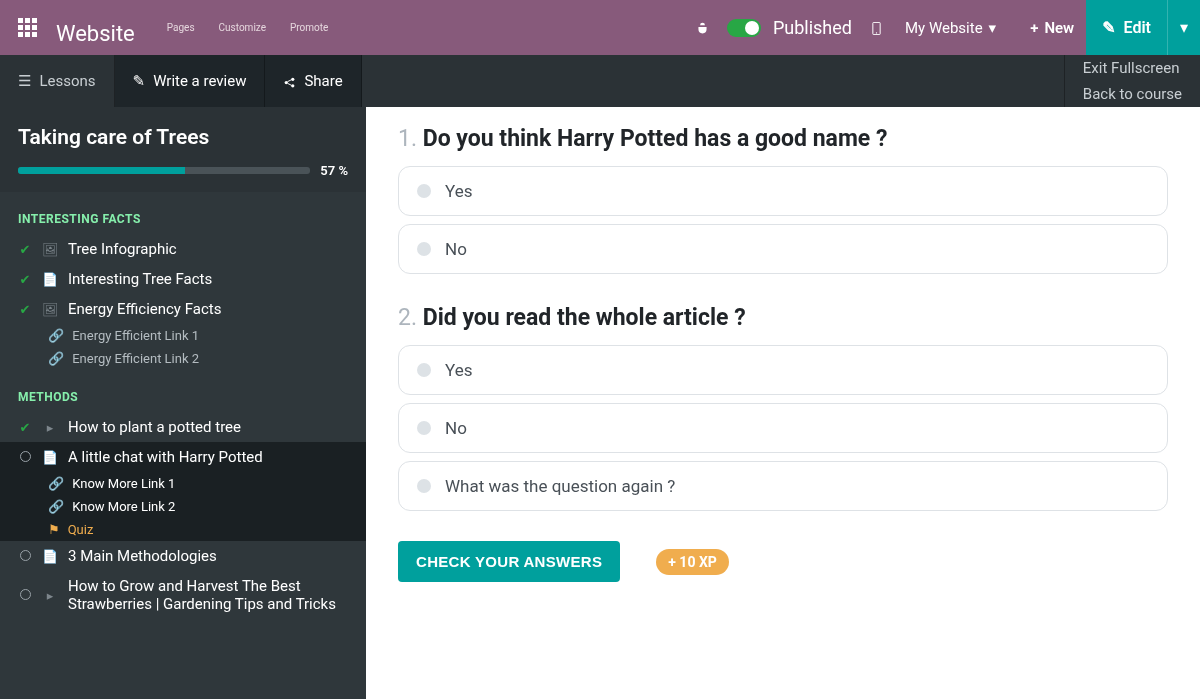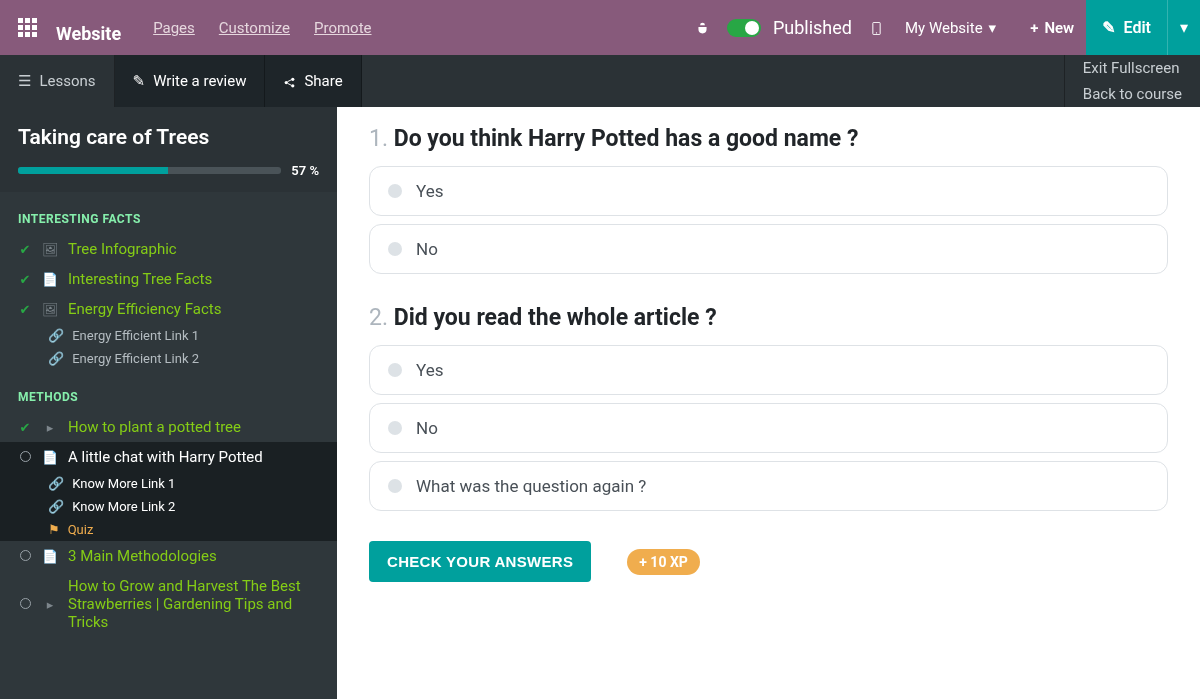--- a/index.html
+++ b/index.html
@@ -3,23 +3,23 @@
 <meta charset="utf-8">
 <style>
 * { margin: 0; padding: 0; box-sizing: border-box; }
 body { font-family: -apple-system, BlinkMacSystemFont, "Segoe UI", Roboto, sans-serif; width: 1200px; height: 699px; overflow: hidden; background: #fff; }
 
 
 .topbar { height: 55px; background: #875a7b; display: flex; align-items: center; color: #fff; }
 .topbar-left { display: flex; align-items: center; }
 .apps-icon { width: 20px; height: 20px; margin: 0 18px; display: grid; grid-template-columns: repeat(3,5px); grid-template-rows: repeat(3,5px); gap: 2px; cursor: pointer; }
 .apps-icon span { background: #fff; }
-.brand { font-size: 18px; font-weight: 700; margin-right: 32px; margin-top: 11px; }
+.brand { font-size: 22px; font-weight: 400; margin-right: 32px; margin-top: 11px; }
 .top-nav { display: flex; gap: 24px; }
-.top-nav-item { color: #e6d7de; font-size: 15px; cursor: pointer; text-decoration: underline; }
+.top-nav-item { color: #e6d7de; font-size: 10px; cursor: pointer; }
 .topbar-right { margin-left: auto; display: flex; align-items: center; height: 100%; }
 .bug-icon { margin-right: 18px; font-size: 16px; cursor: pointer; }
 .toggle { width: 34px; height: 18px; background: #28a745; border-radius: 10px; position: relative; margin-right: 12px; cursor: pointer; }
 .toggle::after { content: ''; position: absolute; right: 2px; top: 2px; width: 14px; height: 14px; background: #fff; border-radius: 50%; }
 .pub-label { font-size: 18px; color: #fff; margin-right: 18px; }
 .phone-icon { margin-right: 22px; cursor: pointer; font-size: 16px; }
 .website-dd { font-size: 15px; cursor: pointer; margin-right: 22px; display: flex; align-items: flex-end; gap: 6px; }
 .new-btn { font-size: 15px; cursor: pointer; display: flex; align-items: center; gap: 6px; font-weight: 600; padding: 0 12px; }
 .edit-btn { background: #00a09d; height: 100%; display: flex; align-items: center; padding: 0 16px; font-weight: 600; cursor: pointer; gap: 8px; }
 .edit-dd { background: #00a09d; height: 100%; display: flex; align-items: center; padding: 0 12px; border-left: 1px solid rgba(255,255,255,0.2); cursor: pointer; }
@@ -28,40 +28,40 @@
 .secondbar { height: 52px; background: #2b3236; display: flex; align-items: center; color: #c8ced2; }
 .sb-item { height: 100%; display: flex; align-items: center; padding: 0 18px; font-size: 15px; cursor: pointer; gap: 8px; border-right: 1px solid rgba(0,0,0,0.3); }
 .sb-item.dark { background: #1e2529; color: #fff; }
 .sb-right { margin-left: auto; display: flex; height: 100%; flex-direction: column; }
 .sb-right .sb-item { border-right: none; border-left: 1px solid rgba(0,0,0,0.3); }
 
 
 .main { display: flex; height: calc(699px - 55px - 52px); }
 
 
-.sidebar { width: 337px; background: #2f373b; color: #c4ccd1; overflow-y: auto; font-size: 15px; }
+.sidebar { width: 366px; background: #2f373b; color: #c4ccd1; overflow-y: auto; font-size: 15px; }
 .course-header { padding: 18px 18px 14px; background: #2b3236; }
 .course-title { font-size: 21px; font-weight: 600; color: #fff; margin-bottom: 14px; }
 .progress-row { display: flex; align-items: center; gap: 10px; }
 .progress-bar { flex: 1; height: 7px; background: #4a5358; border-radius: 3px; overflow: hidden; }
 .progress-fill { height: 100%; background: #00a09d; }
 .progress-pct { font-size: 13px; font-weight: 600; color: #fff; }
 
 .section-label { padding: 20px 18px 8px; font-size: 12px; font-weight: 700; letter-spacing: 0.5px; color: #86efac; }
 .lesson-row { display: flex; align-items: center; padding: 6px 18px; cursor: pointer; gap: 10px; }
 .lesson-row.active { background: #1a2023; }
 .lesson-sub { padding: 4px 18px 4px 48px; display: flex; align-items: center; gap: 8px; font-size: 13px; color: #b4bcc1; cursor: pointer; }
 .lesson-sub.active { background: #1a2023; color: #fff; }
 .lesson-sub.quiz-active { background: #1a2023; }
 .quiz-flag { color: #f0ad4e; }
 .lesson-status { width: 14px; flex-shrink: 0; text-align: center; }
 .check { color: #28a745; font-size: 13px; }
 .circle { width: 11px; height: 11px; border: 1.5px solid #98a1a7; border-radius: 50%; display: inline-block; }
 .lesson-icon { width: 16px; color: #7d868c; flex-shrink: 0; text-align: center; font-size: 13px; }
-.lesson-label { flex: 1; color: #84cc16; }
+.lesson-label { flex: 1; color: #ffffff; }
 .lesson-row.active .lesson-label { color: #fff; }
 .lesson-label.long { line-height: 1.2; }
 
 
 .content { flex: 1; padding: 18px 32px; overflow-y: auto; }
 .q-block { margin-bottom: 30px; }
 .q-title { font-size: 23px; font-weight: 700; color: #212529; margin-bottom: 14px; }
 .q-num { color: #adb5bd; font-weight: 400; }
 .answer { border: 1px solid #dee2e6; border-radius: 12px; padding: 14px 18px; display: flex; align-items: center; gap: 14px; margin-bottom: 8px; cursor: pointer; font-size: 17px; color: #495057; }
 .radio-dot { width: 14px; height: 14px; border-radius: 50%; background: #dde2e6; flex-shrink: 0; }

